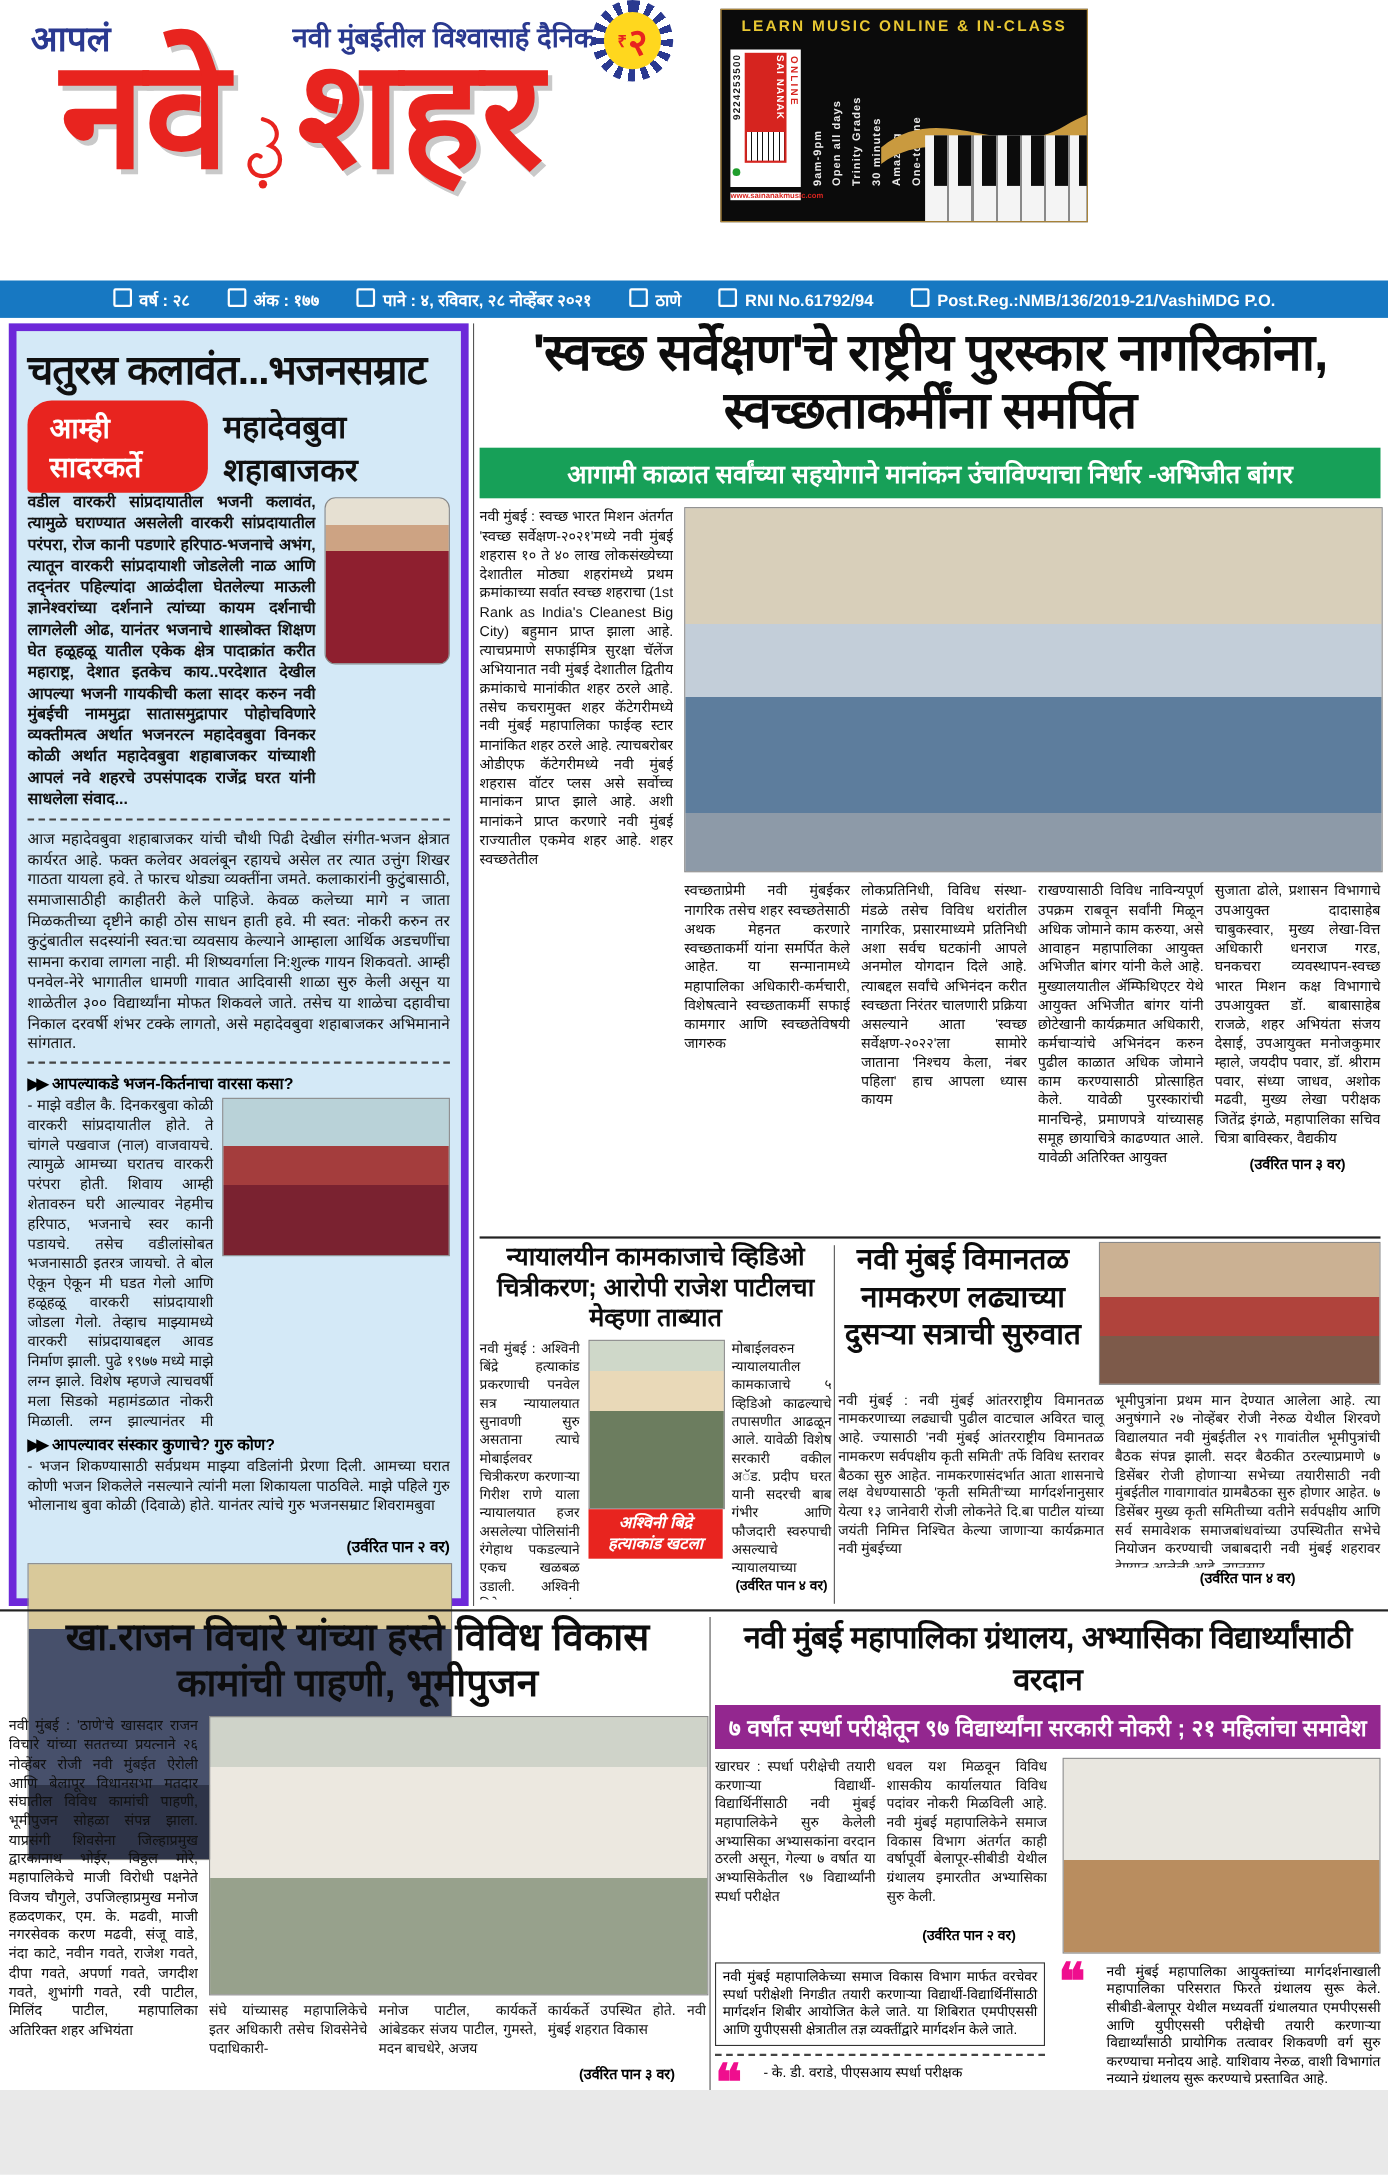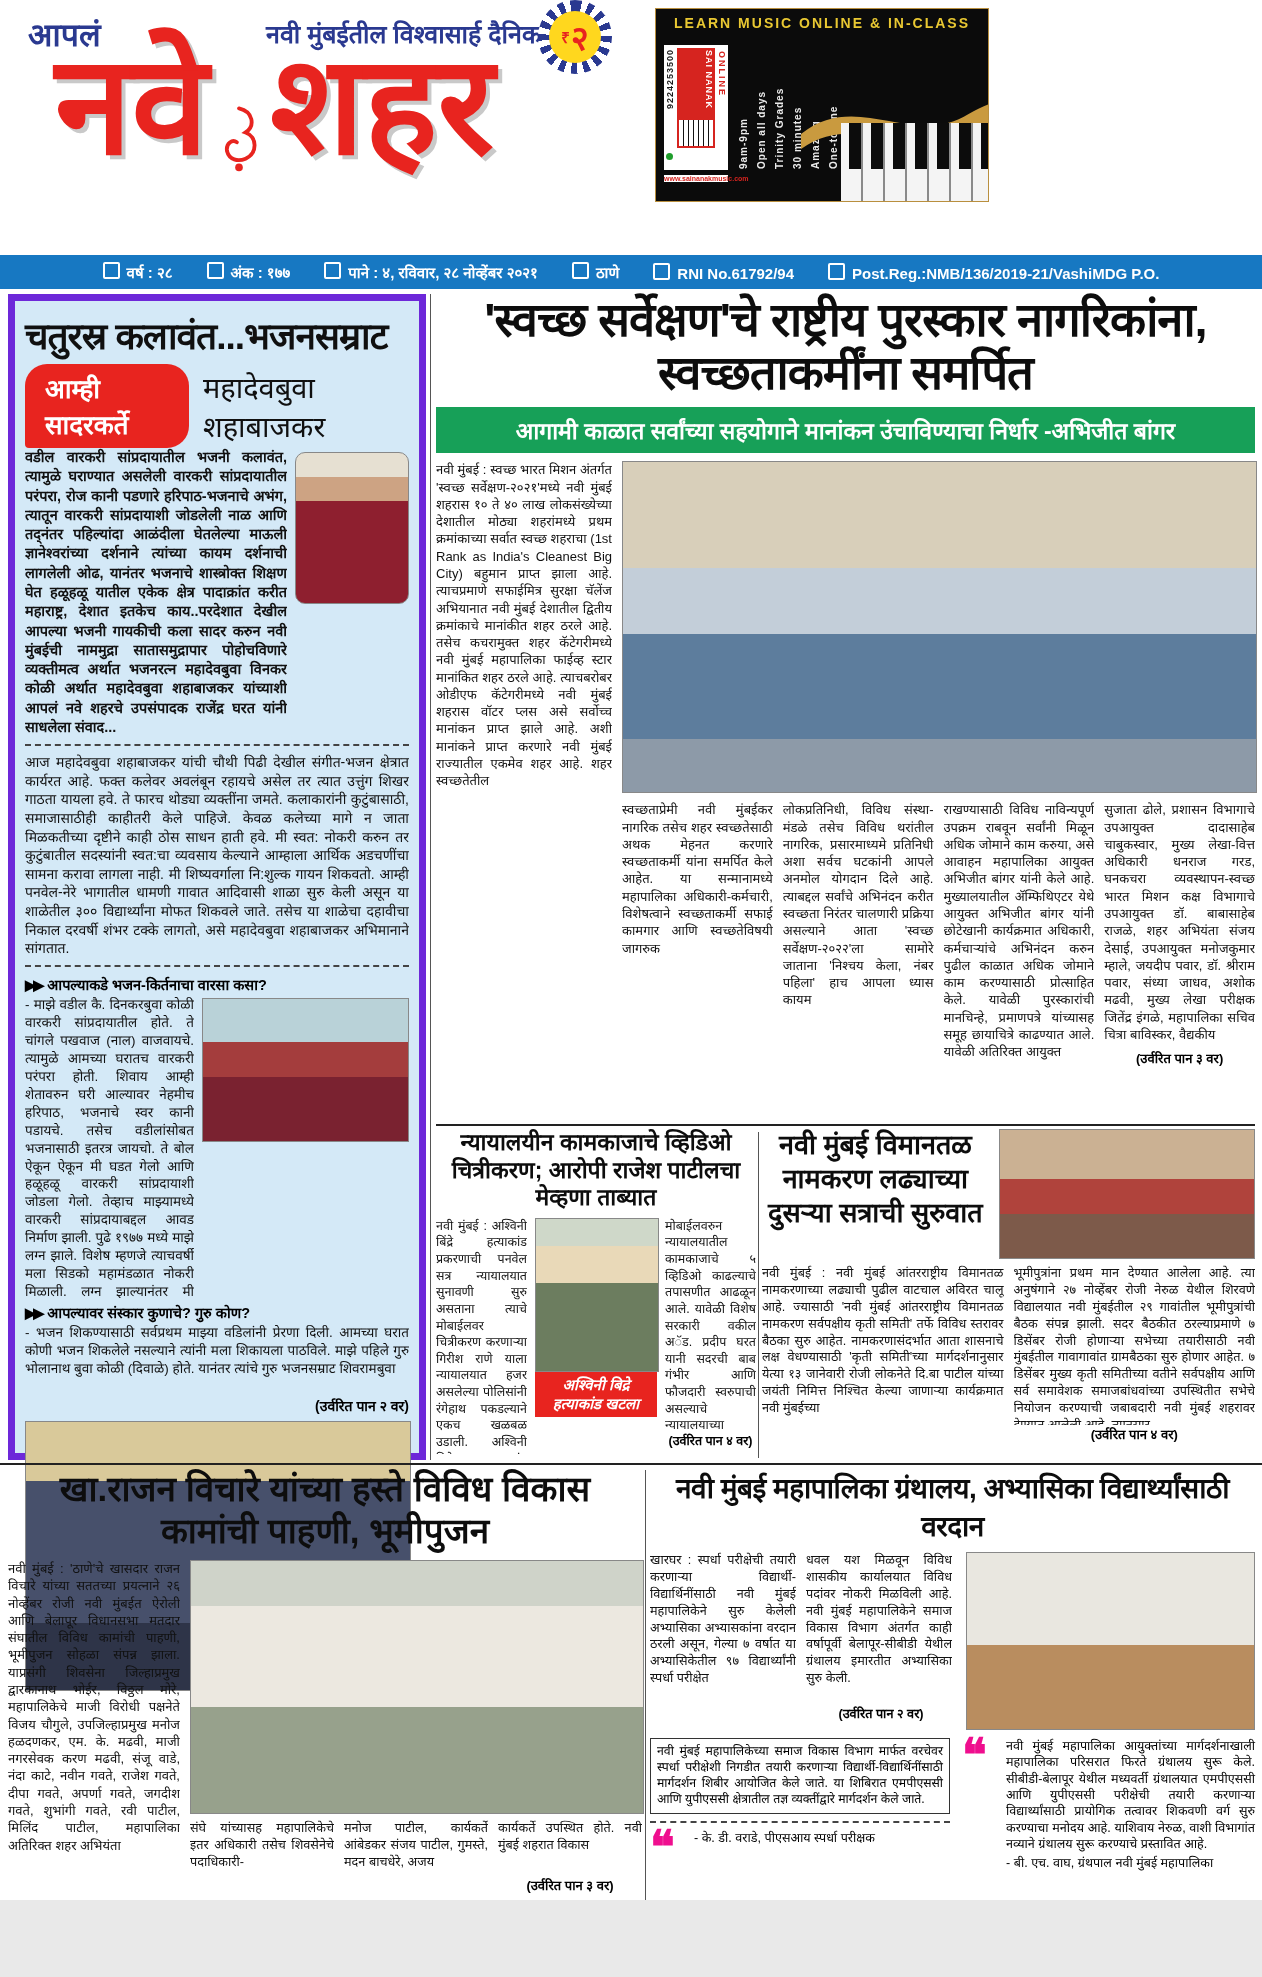--- a/index.html
+++ b/index.html
@@ -47,21 +47,21 @@
   .cont{font-weight:bold;}
   .dashed{border:none;border-top:2px dashed #444;margin:7px 0;}
   .photo{background-size:cover;border:1px solid #888;}
   .vline{width:0;border-left:1px solid #555;}
   .hline{height:0;border-top:2px solid #222;}
   
   .feature{left:8px;top:294px;width:418px;height:1166px;background:#d4e9f7;border:7px solid #6d28d9;box-sizing:border-box;padding:8px 10px;}
   .feature-title{font-size:37px;font-weight:900;color:#101010;letter-spacing:-1px;}
   .kicker-row{display:flex;align-items:center;margin-top:4px;}
   .kicker{background:#e8241f;color:#fff;font-weight:bold;font-size:26px;padding:6px 20px;border-radius:22px 22px 22px 4px;}
-  .feature-subject{font-size:29px;font-weight:400;color:#101010;margin-left:14px;}
+  .feature-subject{font-size:29px;font-weight:700;color:#101010;margin-left:14px;}
   .portrait{float:right;width:112px;height:150px;margin:4px 0 4px 8px;border-radius:10px;
     background:linear-gradient(180deg,#e6e0d2 0 16%,#cda383 16% 32%,#8e1f2f 32% 100%);}
   .musicians{float:right;width:205px;height:142px;margin:2px 0 4px 8px;
     background:linear-gradient(180deg,#b9d2d8 0 30%,#a43d3d 30% 55%,#7a2230 55% 100%);}
   .president-photo{width:100%;height:268px;margin-top:6px;
     background:linear-gradient(180deg,#d9c99a 0 22%,#47506b 22% 75%,#2e3448 75% 100%);}
   .q{font-weight:900;font-size:14.5px;margin:4px 0 2px 0;}
   .q .arr{letter-spacing:-3px;margin-right:6px;}
   
   .lead{left:436px;top:294px;width:819px;height:830px;}
@@ -274,20 +274,21 @@
             <div class="btxt" style="font-size:12.7px;height:56px;">कार्यकर्ते उपस्थित होते. नवी मुंबई शहरात विकास</div>
             <div class="cont" style="font-size:13px;text-align:center;">(उर्वरित पान ३ वर)</div>
           </div>
         </div>
       </div>
     </div>
   </div>
 
   <div class="abs library">
     <div class="library-headline">नवी मुंबई महापालिका ग्रंथालय, अभ्यासिका विद्यार्थ्यांसाठी वरदान</div>
+    <div class="library-subhead">७ वर्षांत स्पर्धा परीक्षेतून ९७ विद्यार्थ्यांना सरकारी नोकरी ; २१ महिलांचा समावेश</div>
     <div class="library-body">
       <div class="btxt">खारघर : स्पर्धा परीक्षेची तयारी करणाऱ्या विद्यार्थी-विद्यार्थिनींसाठी नवी मुंबई महापालिकेने सुरु केलेली अभ्यासिका अभ्यासकांना वरदान ठरली असून, गेल्या ७ वर्षात या अभ्यासिकेतील ९७ विद्यार्थ्यांनी स्पर्धा परीक्षेत</div>
       <div style="width:150px;">
         <div class="btxt" style="height:152px;font-size:12.7px;">धवल यश मिळवून विविध शासकीय कार्यालयात विविध पदांवर नोकरी मिळविली आहे. नवी मुंबई महापालिकेने समाज विकास विभाग अंतर्गत काही वर्षापूर्वी बेलापूर-सीबीडी येथील ग्रंथालय इमारतीत अभ्यासिका सुरु केली.</div>
         <div class="cont" style="font-size:12.7px;text-align:center;">(उर्वरित पान २ वर)</div>
       </div>
       <div class="photo library-photo"></div>
     </div>
     <div class="library-lower">
       <div class="library-left">

